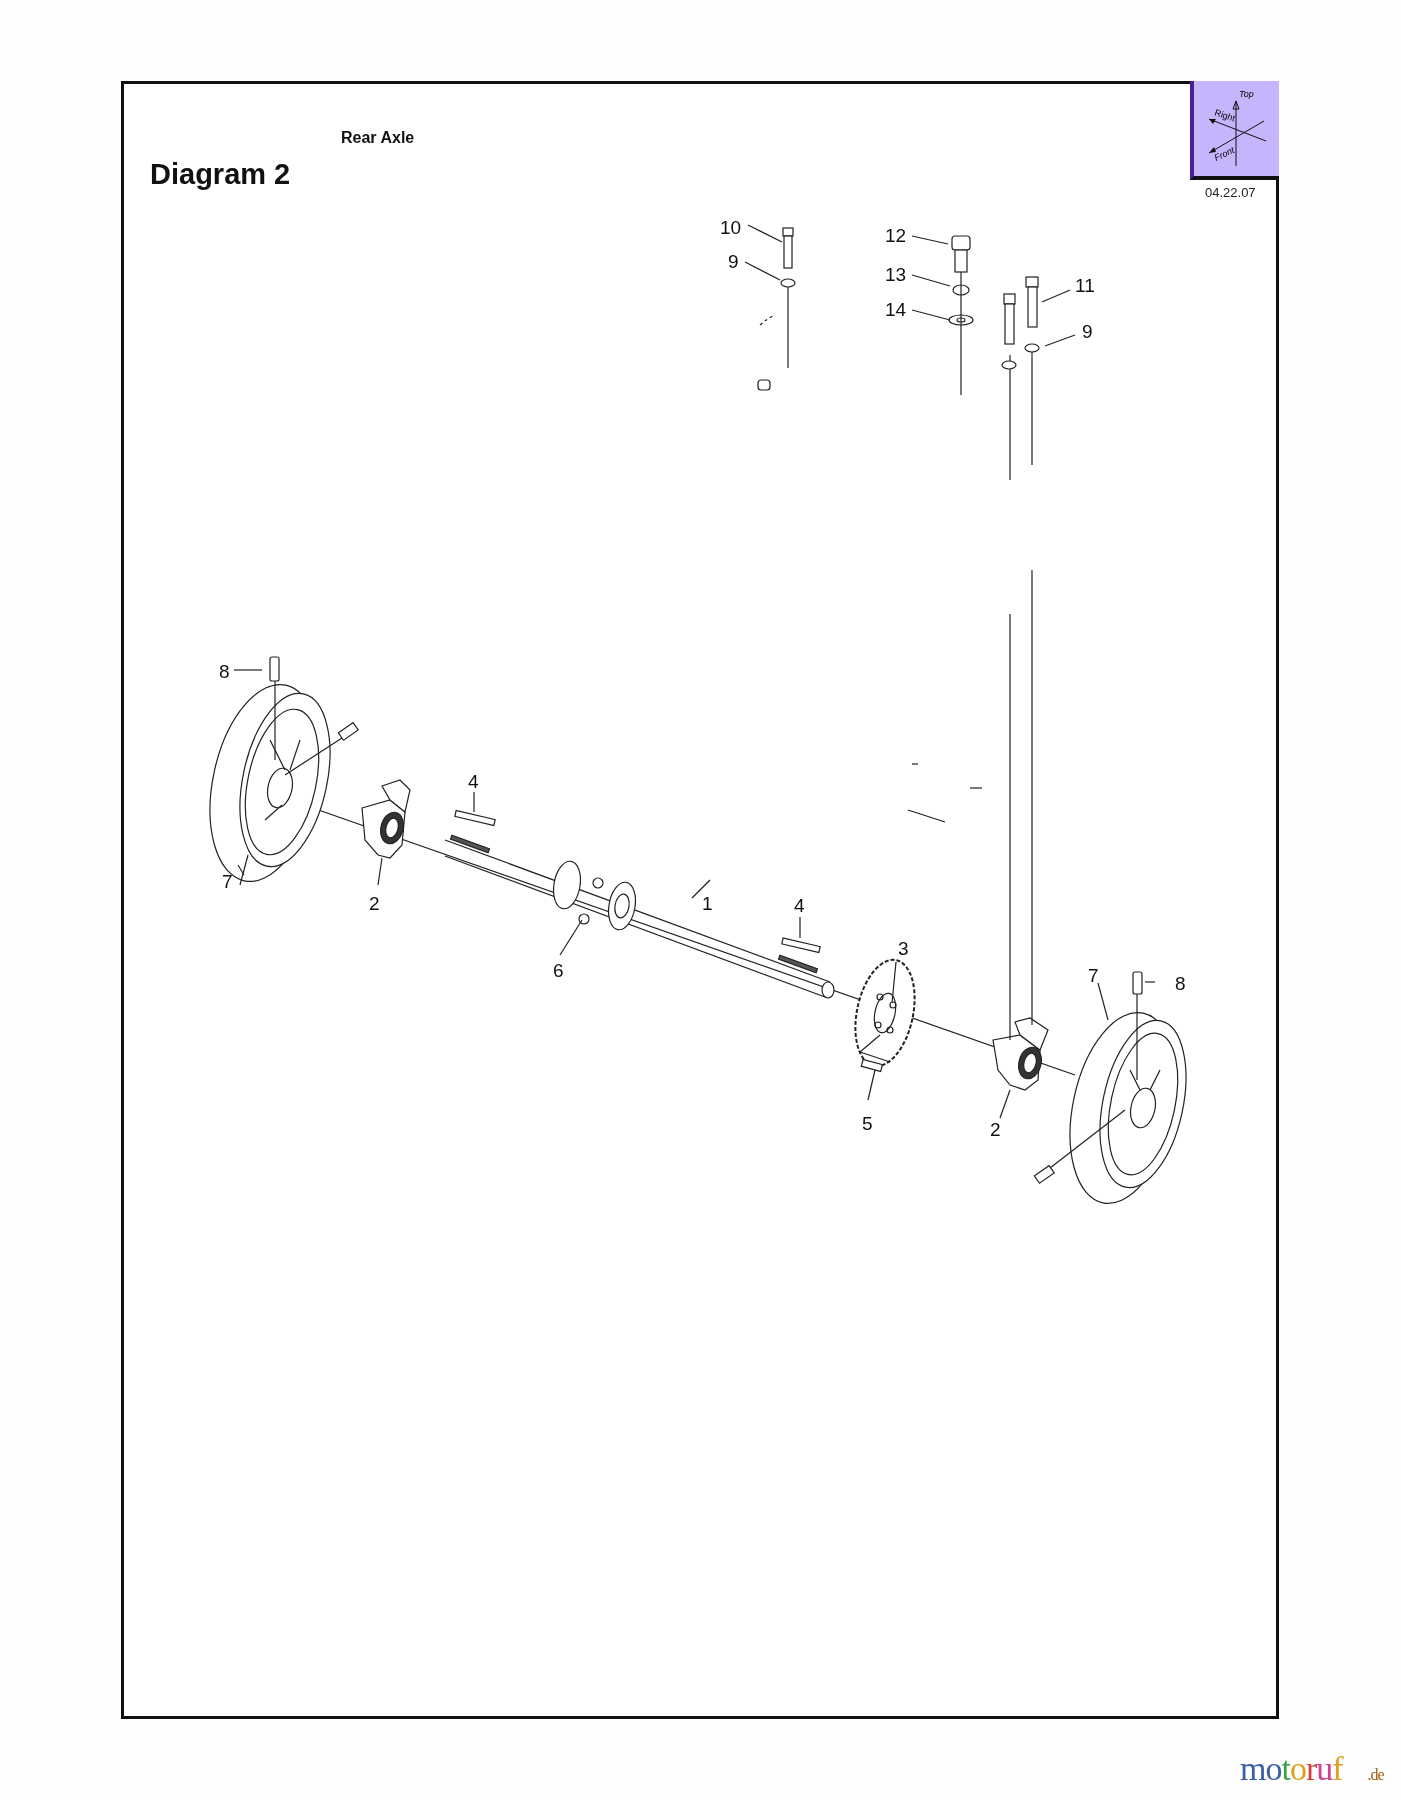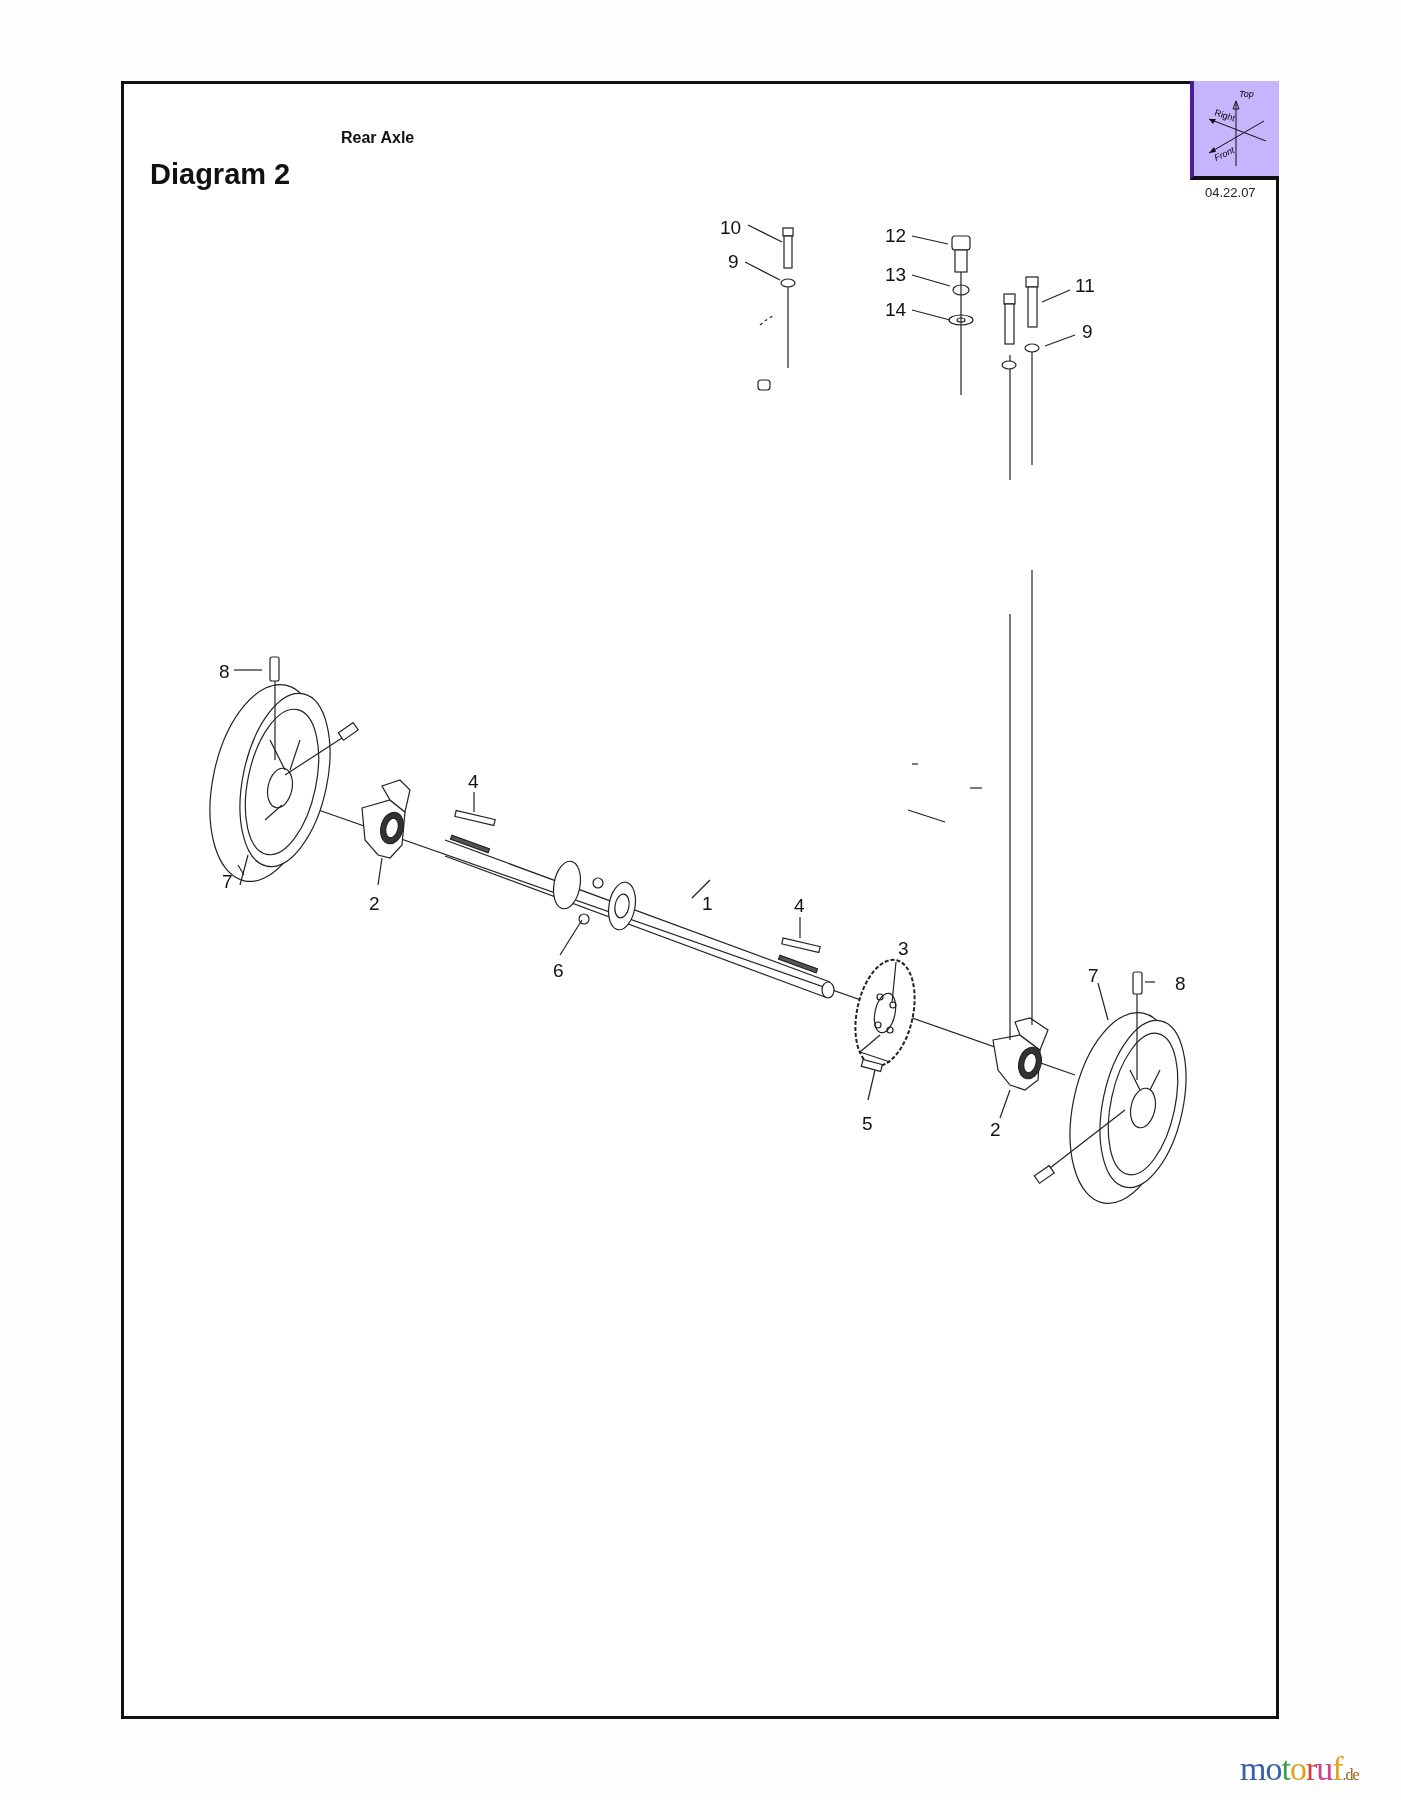--- a/index.html
+++ b/index.html
@@ -3,21 +3,21 @@
 <meta charset="utf-8">
 <style>
   html,body{margin:0;padding:0;background:#fdfefd;}
   body{width:1401px;height:1800px;position:relative;overflow:hidden;font-family:"Liberation Sans",sans-serif;}
   .frame{position:absolute;left:121px;top:81px;width:1158px;height:1638px;border:3px solid #111;box-sizing:border-box;background:#fff;}
   .title{position:absolute;left:150px;top:124px;font-weight:bold;font-size:29px;color:#111;font-family:"Liberation Sans",sans-serif;margin-top:34px;}
   .subtitle{position:absolute;left:341px;top:129px;font-weight:bold;font-size:16px;color:#111;font-family:"Liberation Sans",sans-serif;}
   .orient{position:absolute;left:1190px;top:81px;width:89px;height:99px;border-left:4px solid #4c1d95;border-bottom:4px solid #111;box-sizing:border-box;background:#c4b5fd;}
   .date{position:absolute;left:1205px;top:185px;font-size:13px;color:#222;font-family:"Liberation Sans",sans-serif;}
   .watermark{position:absolute;left:1240px;top:1750px;font-family:"Liberation Serif",serif;font-size:34px;letter-spacing:-1px;}
-  .watermark .de{font-size:16px;color:#a06010;}
+  .watermark .de{font-size:16px;color:#a06010;margin-left:25px;}
   svg.diagram{position:absolute;left:0;top:0;}
   .callout{font-family:"Liberation Sans",sans-serif;font-size:19px;fill:#111;}
 </style>
 </head>
 <body>
 
 <div class="frame"></div>
 <div class="title">Diagram 2</div>
 <div class="subtitle">Rear Axle</div>
 

